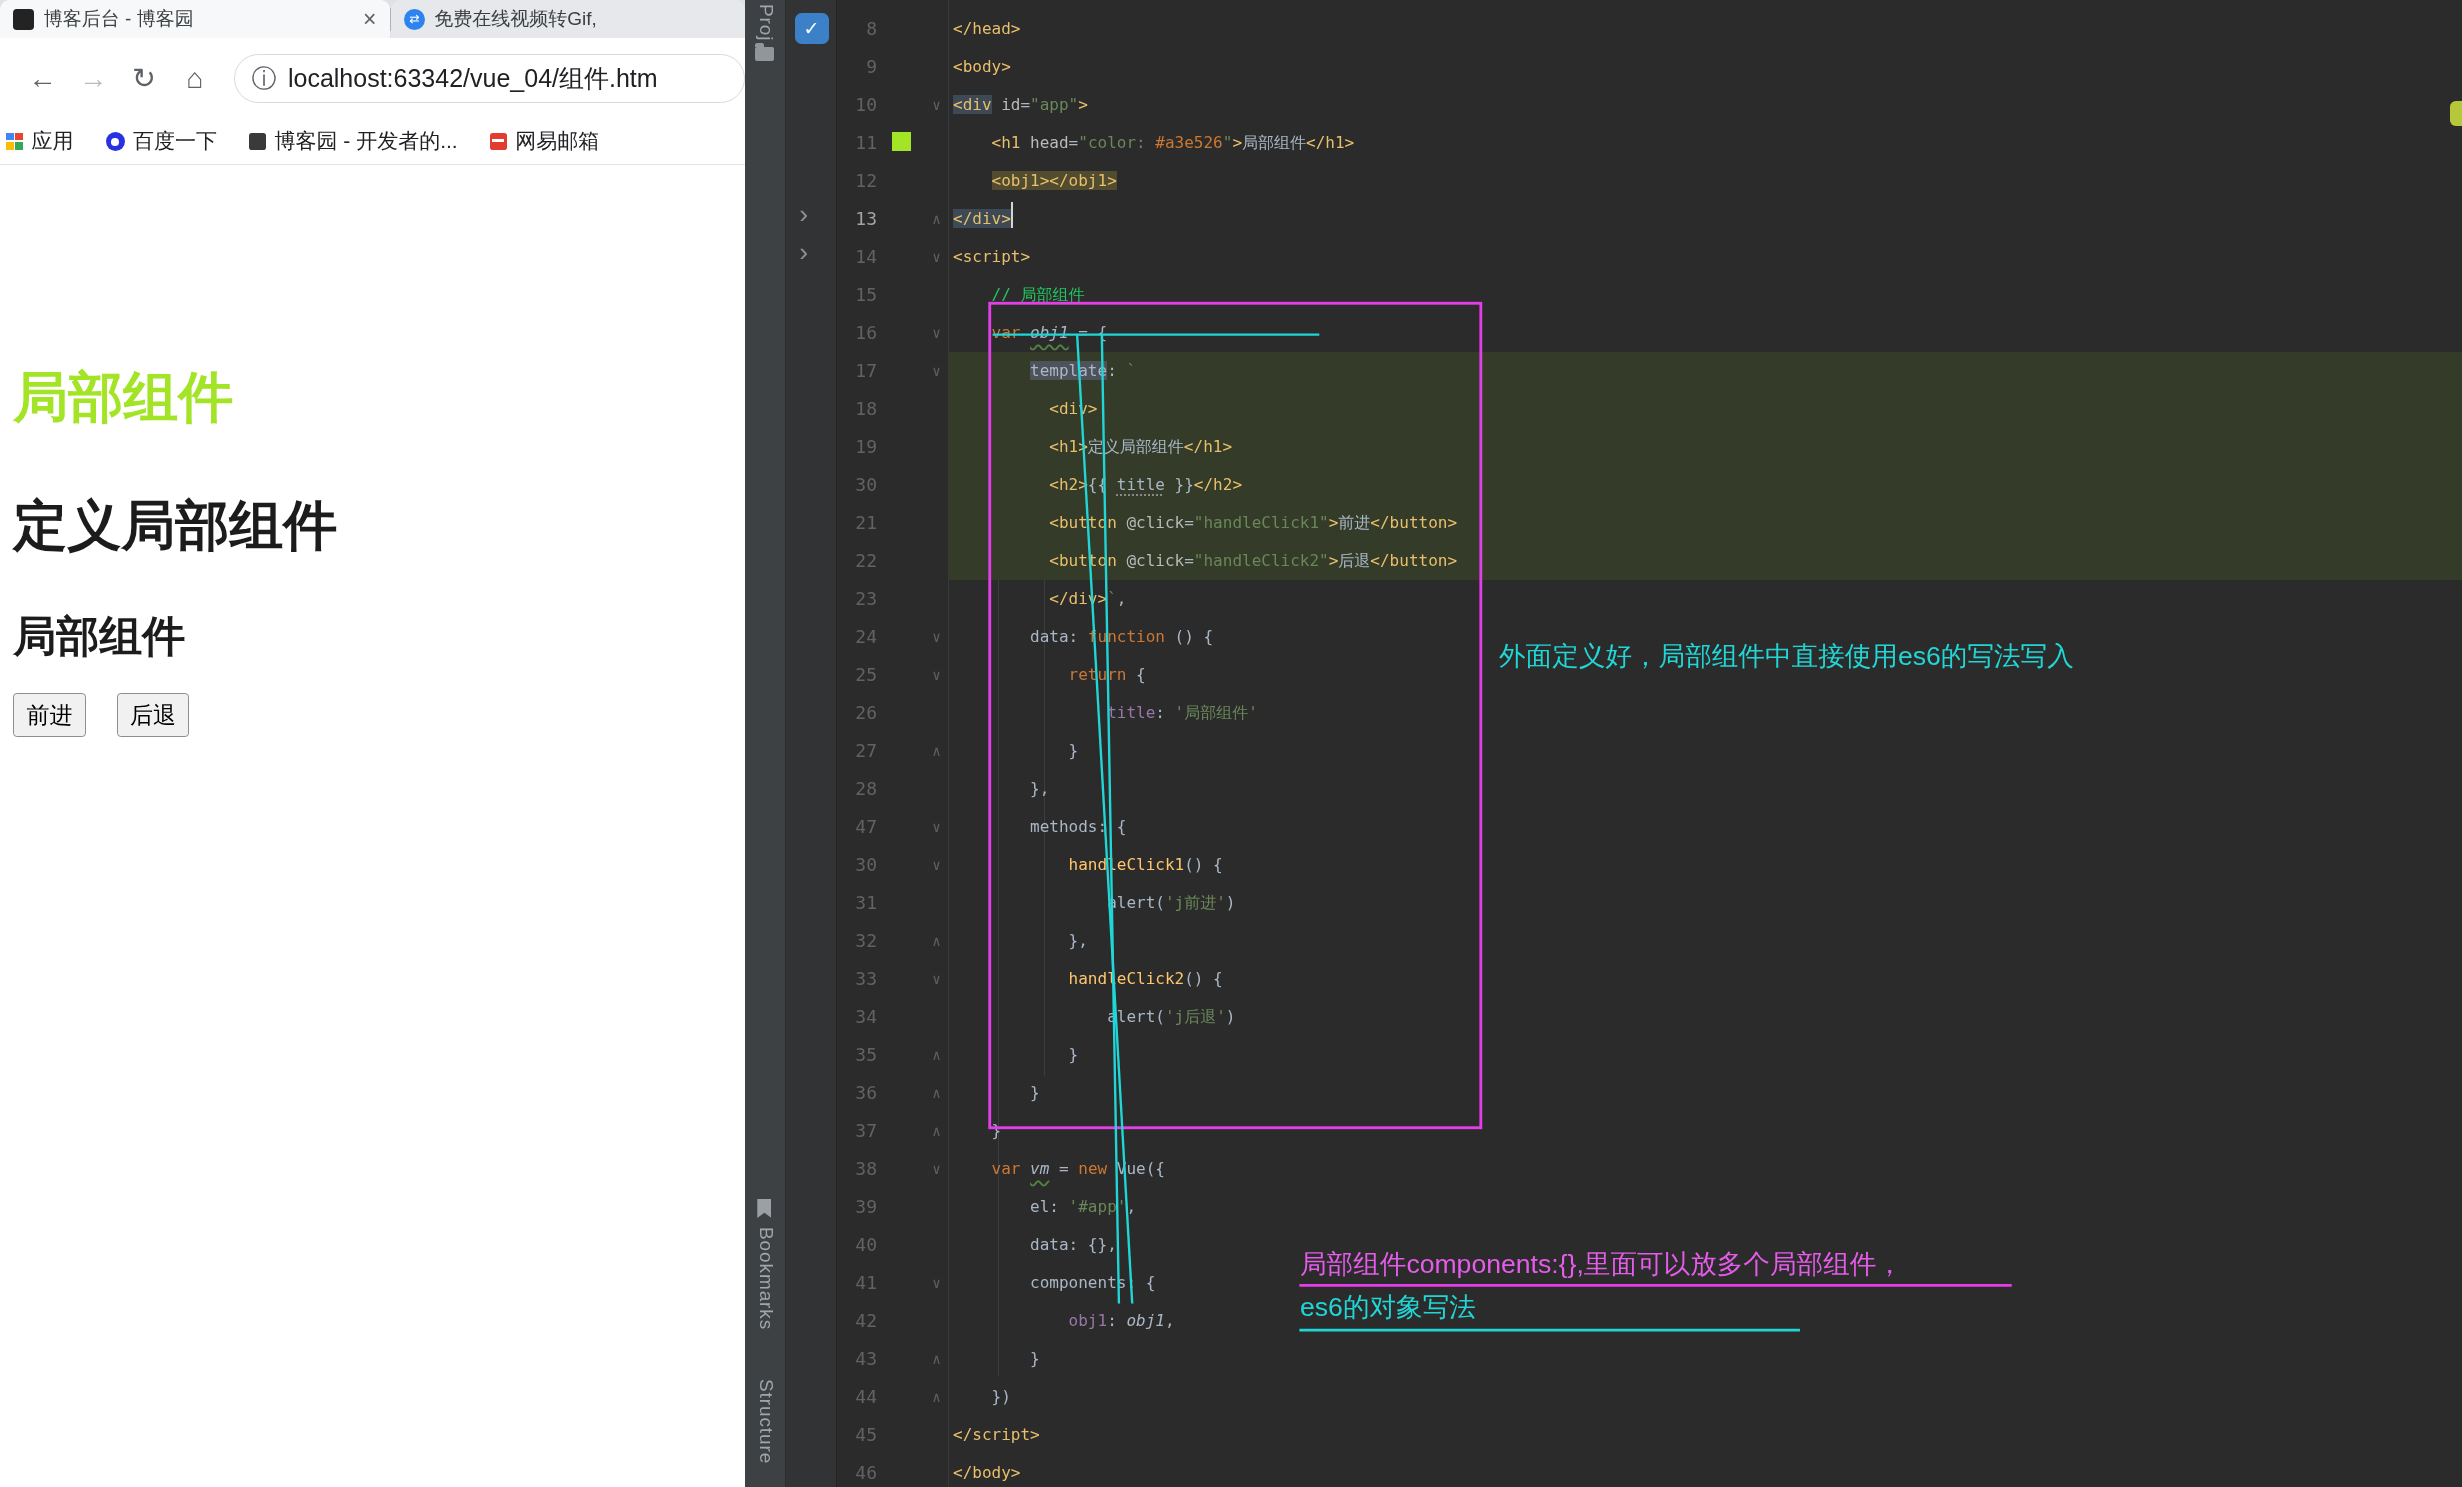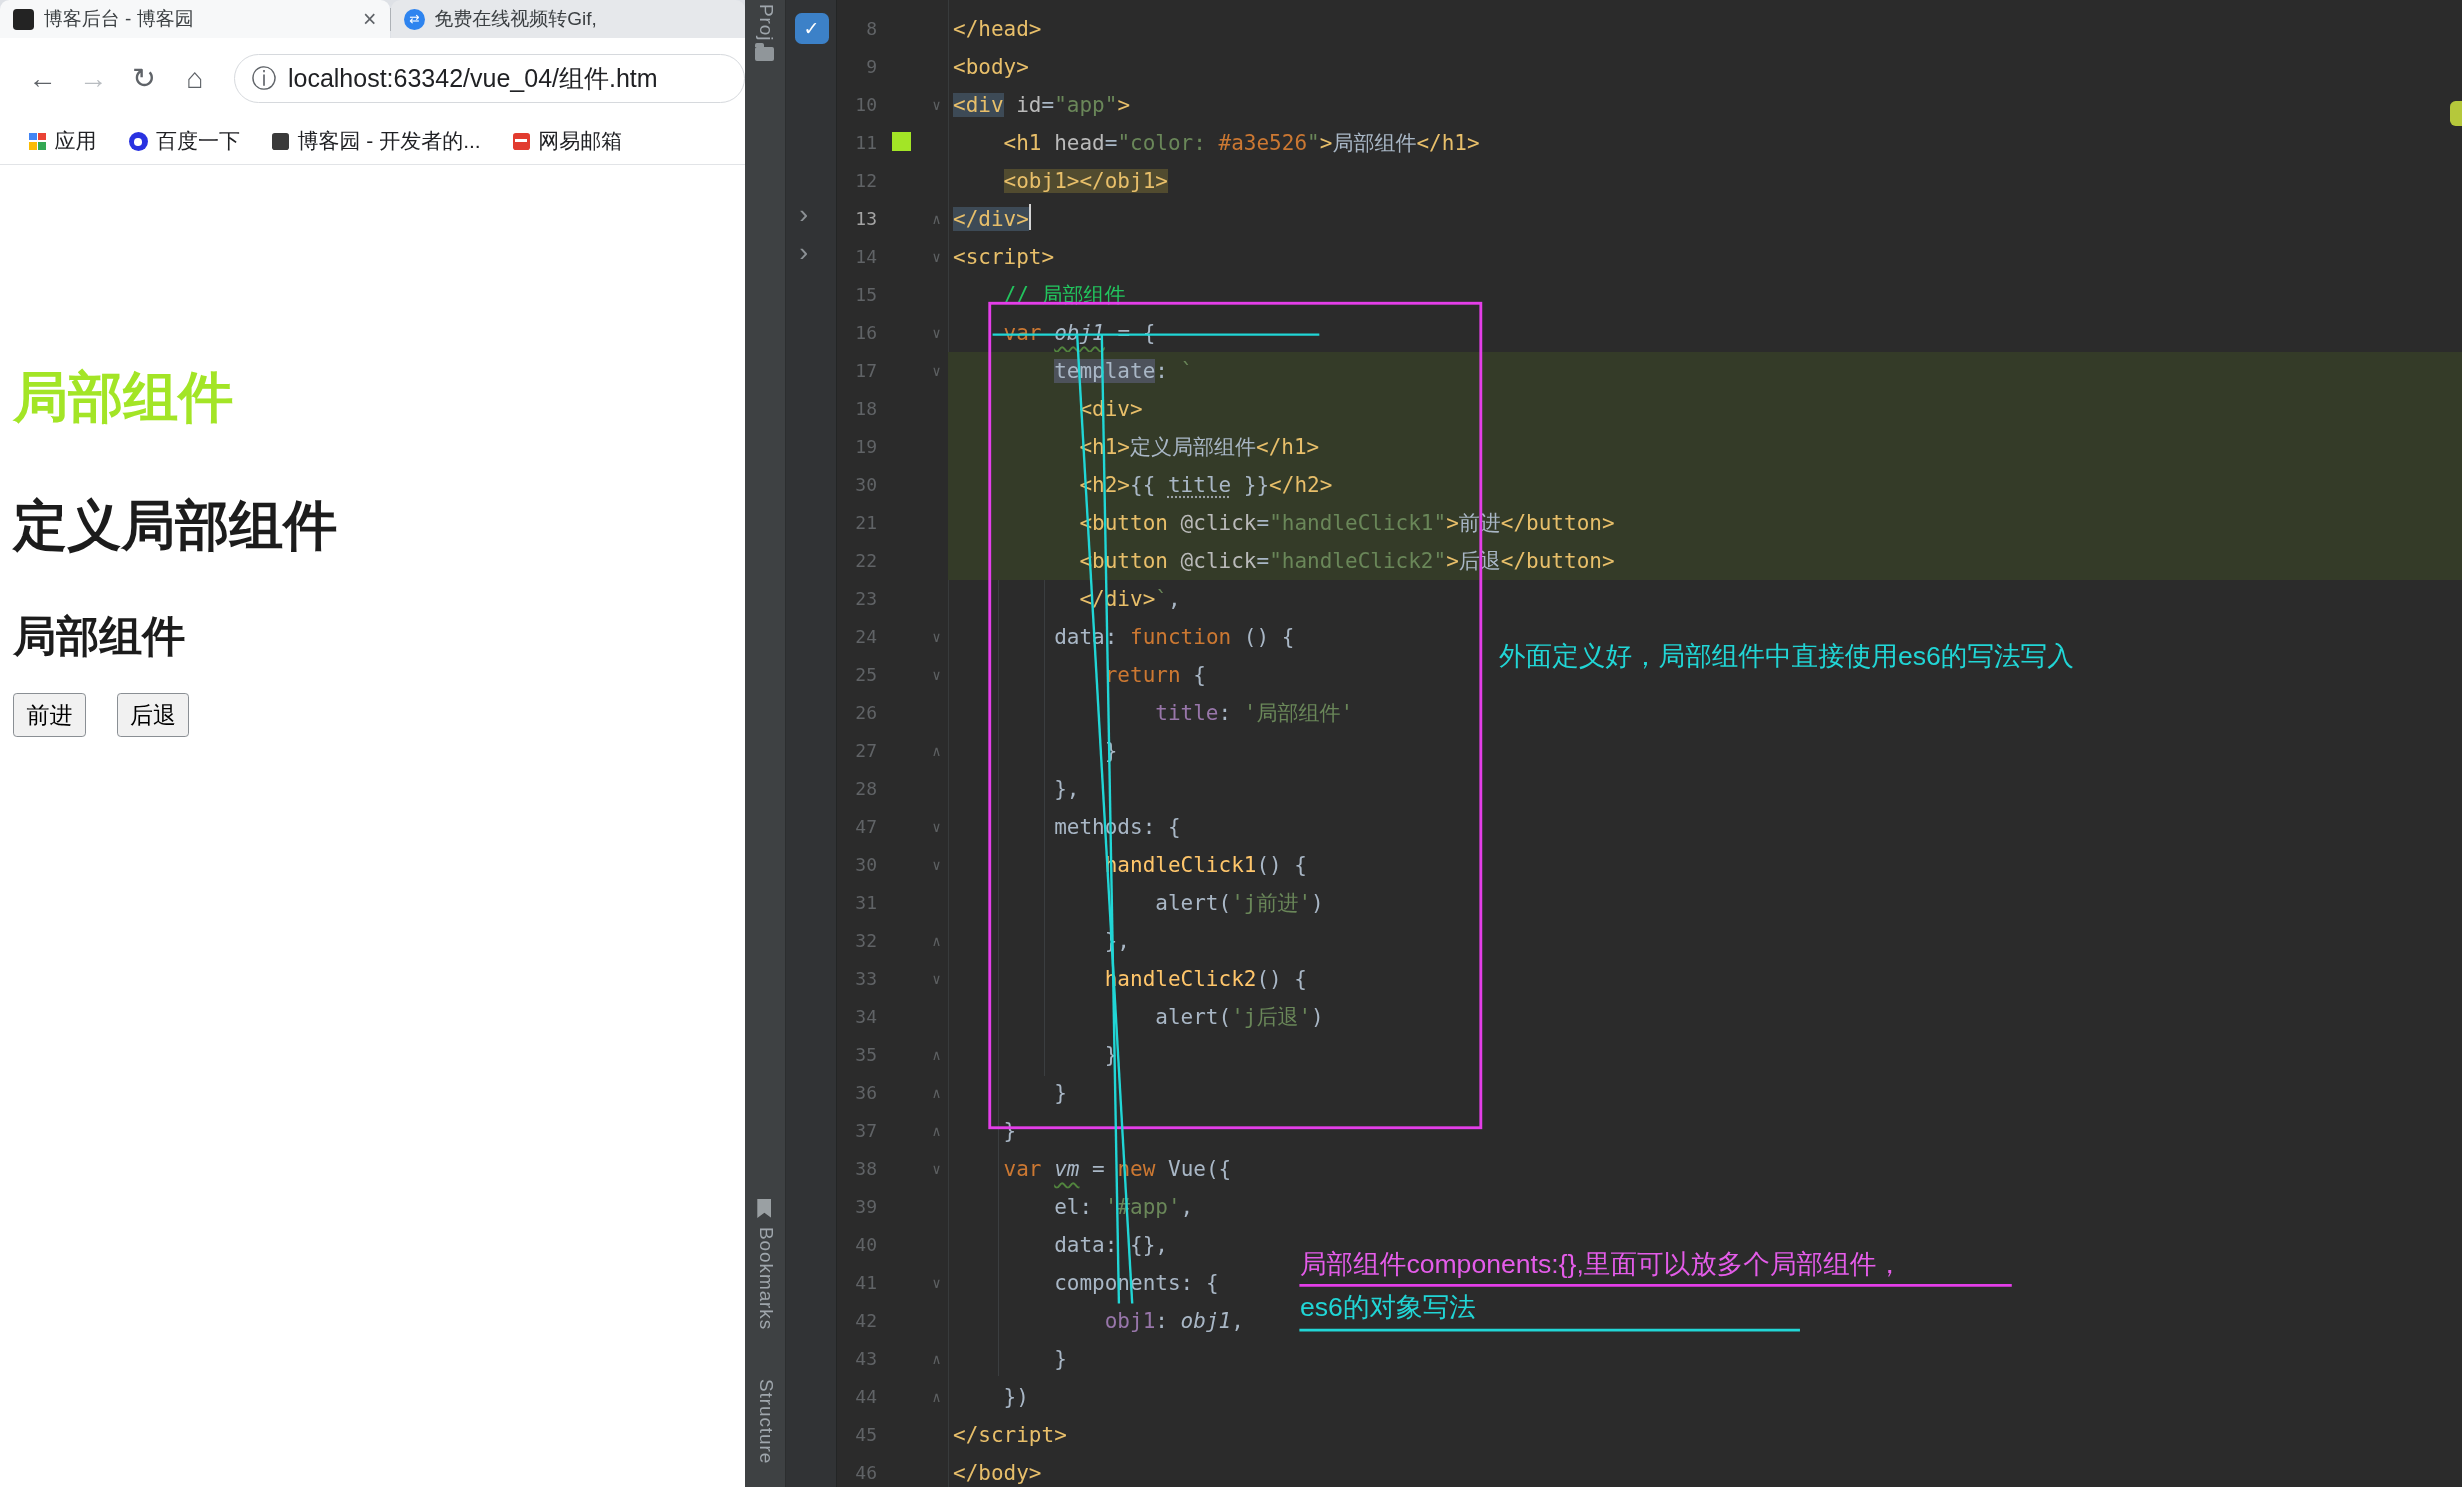--- a/index.html
+++ b/index.html
@@ -25,21 +25,21 @@
 
   .navbar { height:80px; background:#fff; display:flex; align-items:center; padding-left:17px; }
   .navico { width:53px; text-align:center; font-size:28.5px; color:#5f6368; }
   .navico.dim { color:#b9bdc1; }
   .addr { margin-left:13.3px; width:532px; height:49px; border:1.9px solid #d6d9dd;
     border-radius:25px; display:flex; align-items:center; padding:0 17px; background:#fff; }
   .addr .info { font-size:25px; color:#5f6368; margin-right:11.4px; }
   .addr .url { font-size:25px; color:#202124; white-space:nowrap; }
 
   .bkbar { height:47px; background:#fff; border-bottom:0.9px solid #e2e4e7;
-    display:flex; align-items:center; gap:32px; padding-left:29px; }
+    display:flex; align-items:center; gap:32px; padding-left:6px; }
   .bkitem { display:flex; align-items:center; gap:8.5px; }
   .bklabel { font-size:21px; color:#202124; white-space:nowrap; }
   .ico-apps { width:17px; height:17px; display:grid; grid-template-columns:7.6px 7.6px;
     grid-template-rows:7.6px 7.6px; gap:1.9px; }
   .ico-apps i { display:block; }
   .ico-apps i:nth-child(1){background:#4285f4}.ico-apps i:nth-child(2){background:#ea4335}
   .ico-apps i:nth-child(3){background:#fbbc04}.ico-apps i:nth-child(4){background:#34a853}
   .ico-baidu { width:19px; height:19px; border-radius:50%; background:#2932e1; position:relative; }
   .ico-baidu::after { content:""; position:absolute; left:5.7px; top:6.6px; width:7.6px; height:7.6px;
     border-radius:50%; background:#fff; }
@@ -80,21 +80,21 @@
   #code-rows { position:absolute; left:0; top:9.5px; right:0; }
   .crow { position:relative; height:38px; }
   .crow.band::before { content:""; position:absolute; left:111px; right:0; top:0; bottom:0;
     background:#343b28; }
   .lnum { position:absolute; left:0; width:40px; text-align:right; color:#606366;
     font-family:"DejaVu Sans Mono", monospace; font-size:18px; line-height:38px; }
   .fold { position:absolute; left:89px; width:21px; text-align:center; color:#5d6062;
     font-family:"DejaVu Sans Mono", monospace; font-size:14.2px; line-height:38px; }
   .swatch { position:absolute; left:55px; top:8.5px; width:19px; height:19px; }
   .code { position:absolute; left:116px; white-space:pre; font-family:"DejaVu Sans Mono", monospace;
-    font-size:21px; line-height:38px; }
+    font-size:16px; line-height:38px; }
   .tag{color:#e8bf6a} .attr{color:#bababa} .str{color:#6a8759} .kw{color:#cc7832}
   .com{color:#22c55e} .fn{color:#ffc66b} .prop{color:#9876aa} .txt{color:#a9b7c6}
   .hlm{background:#3d4a56} .hlw{background:#514b2f} .whl{background:#4d525b}
   .i{font-style:italic}
   .wvg{text-decoration:underline wavy #51853d; text-underline-offset:5.7px; text-decoration-thickness:1.9px;}
   .du{text-decoration:underline dotted #9aa0a6; text-underline-offset:4.7px;}
   .caret{display:inline-block; width:1.9px; height:26.6px; background:#d4d4d4; vertical-align:-4.7px;}
   .notif-sliver { position:absolute; right:0; top:101px; width:13.3px; height:25px;
     background:#b5c83b; border-radius:5.7px 0 0 5.7px; }
 

